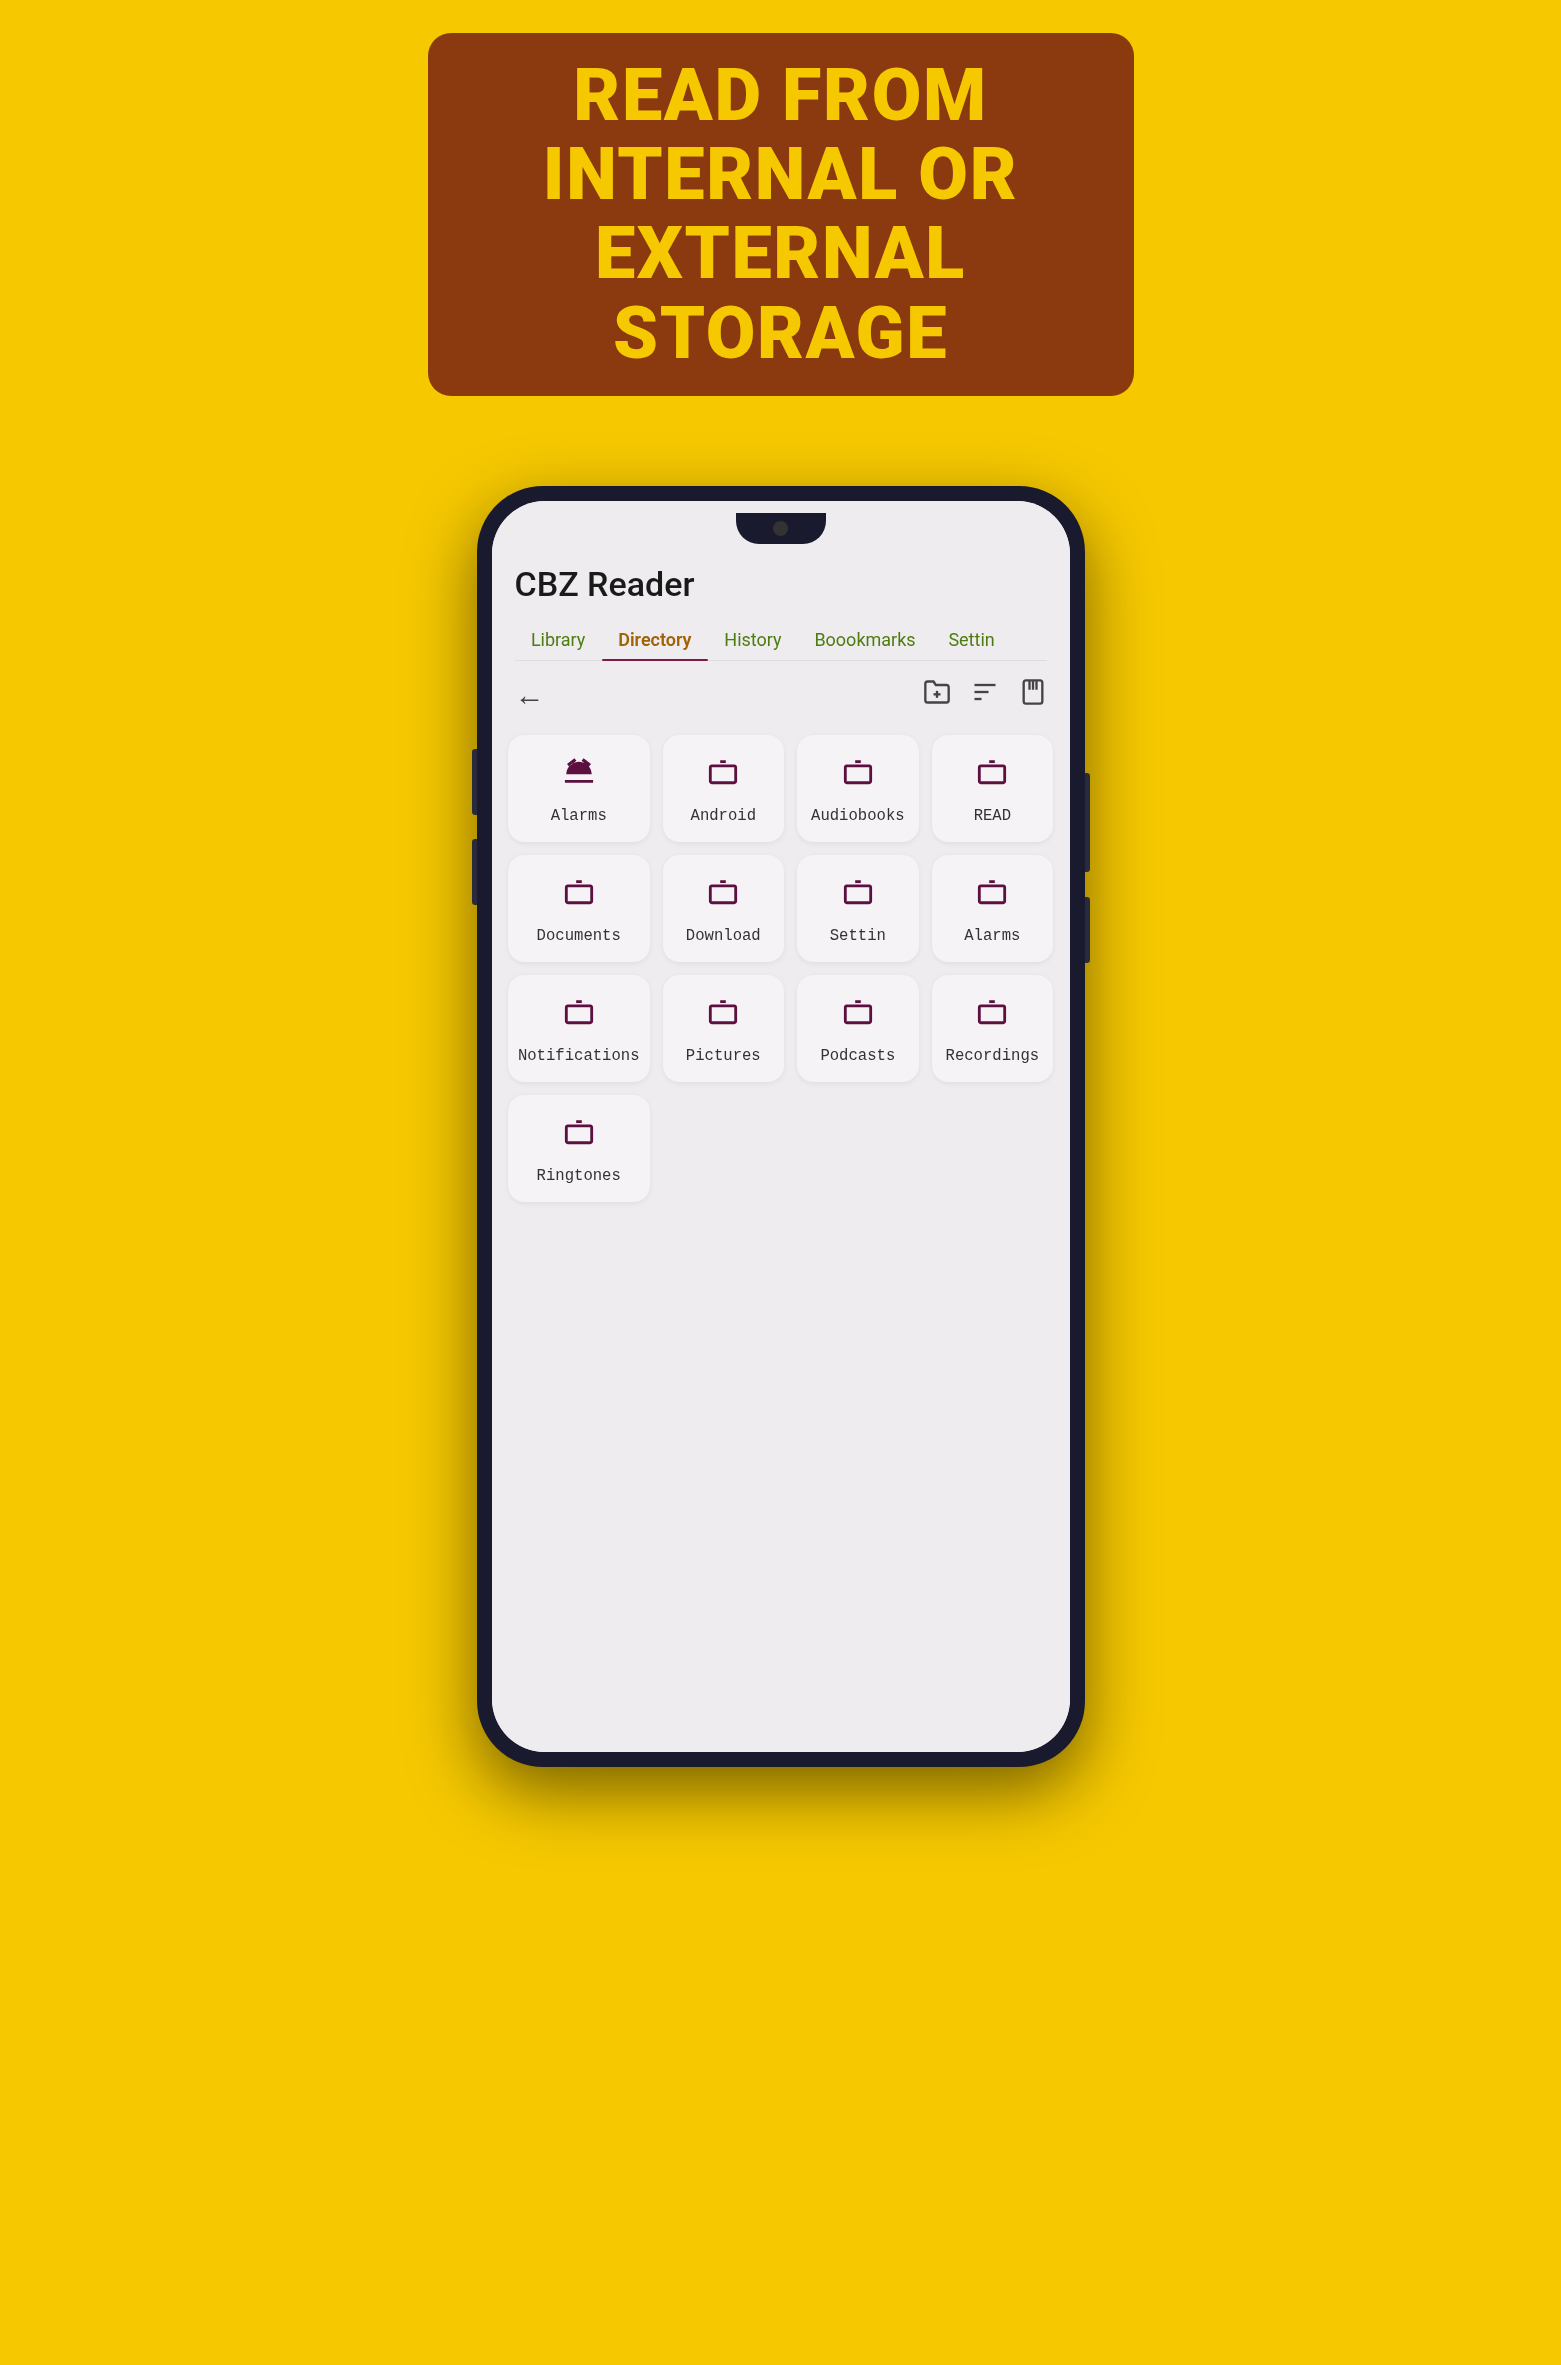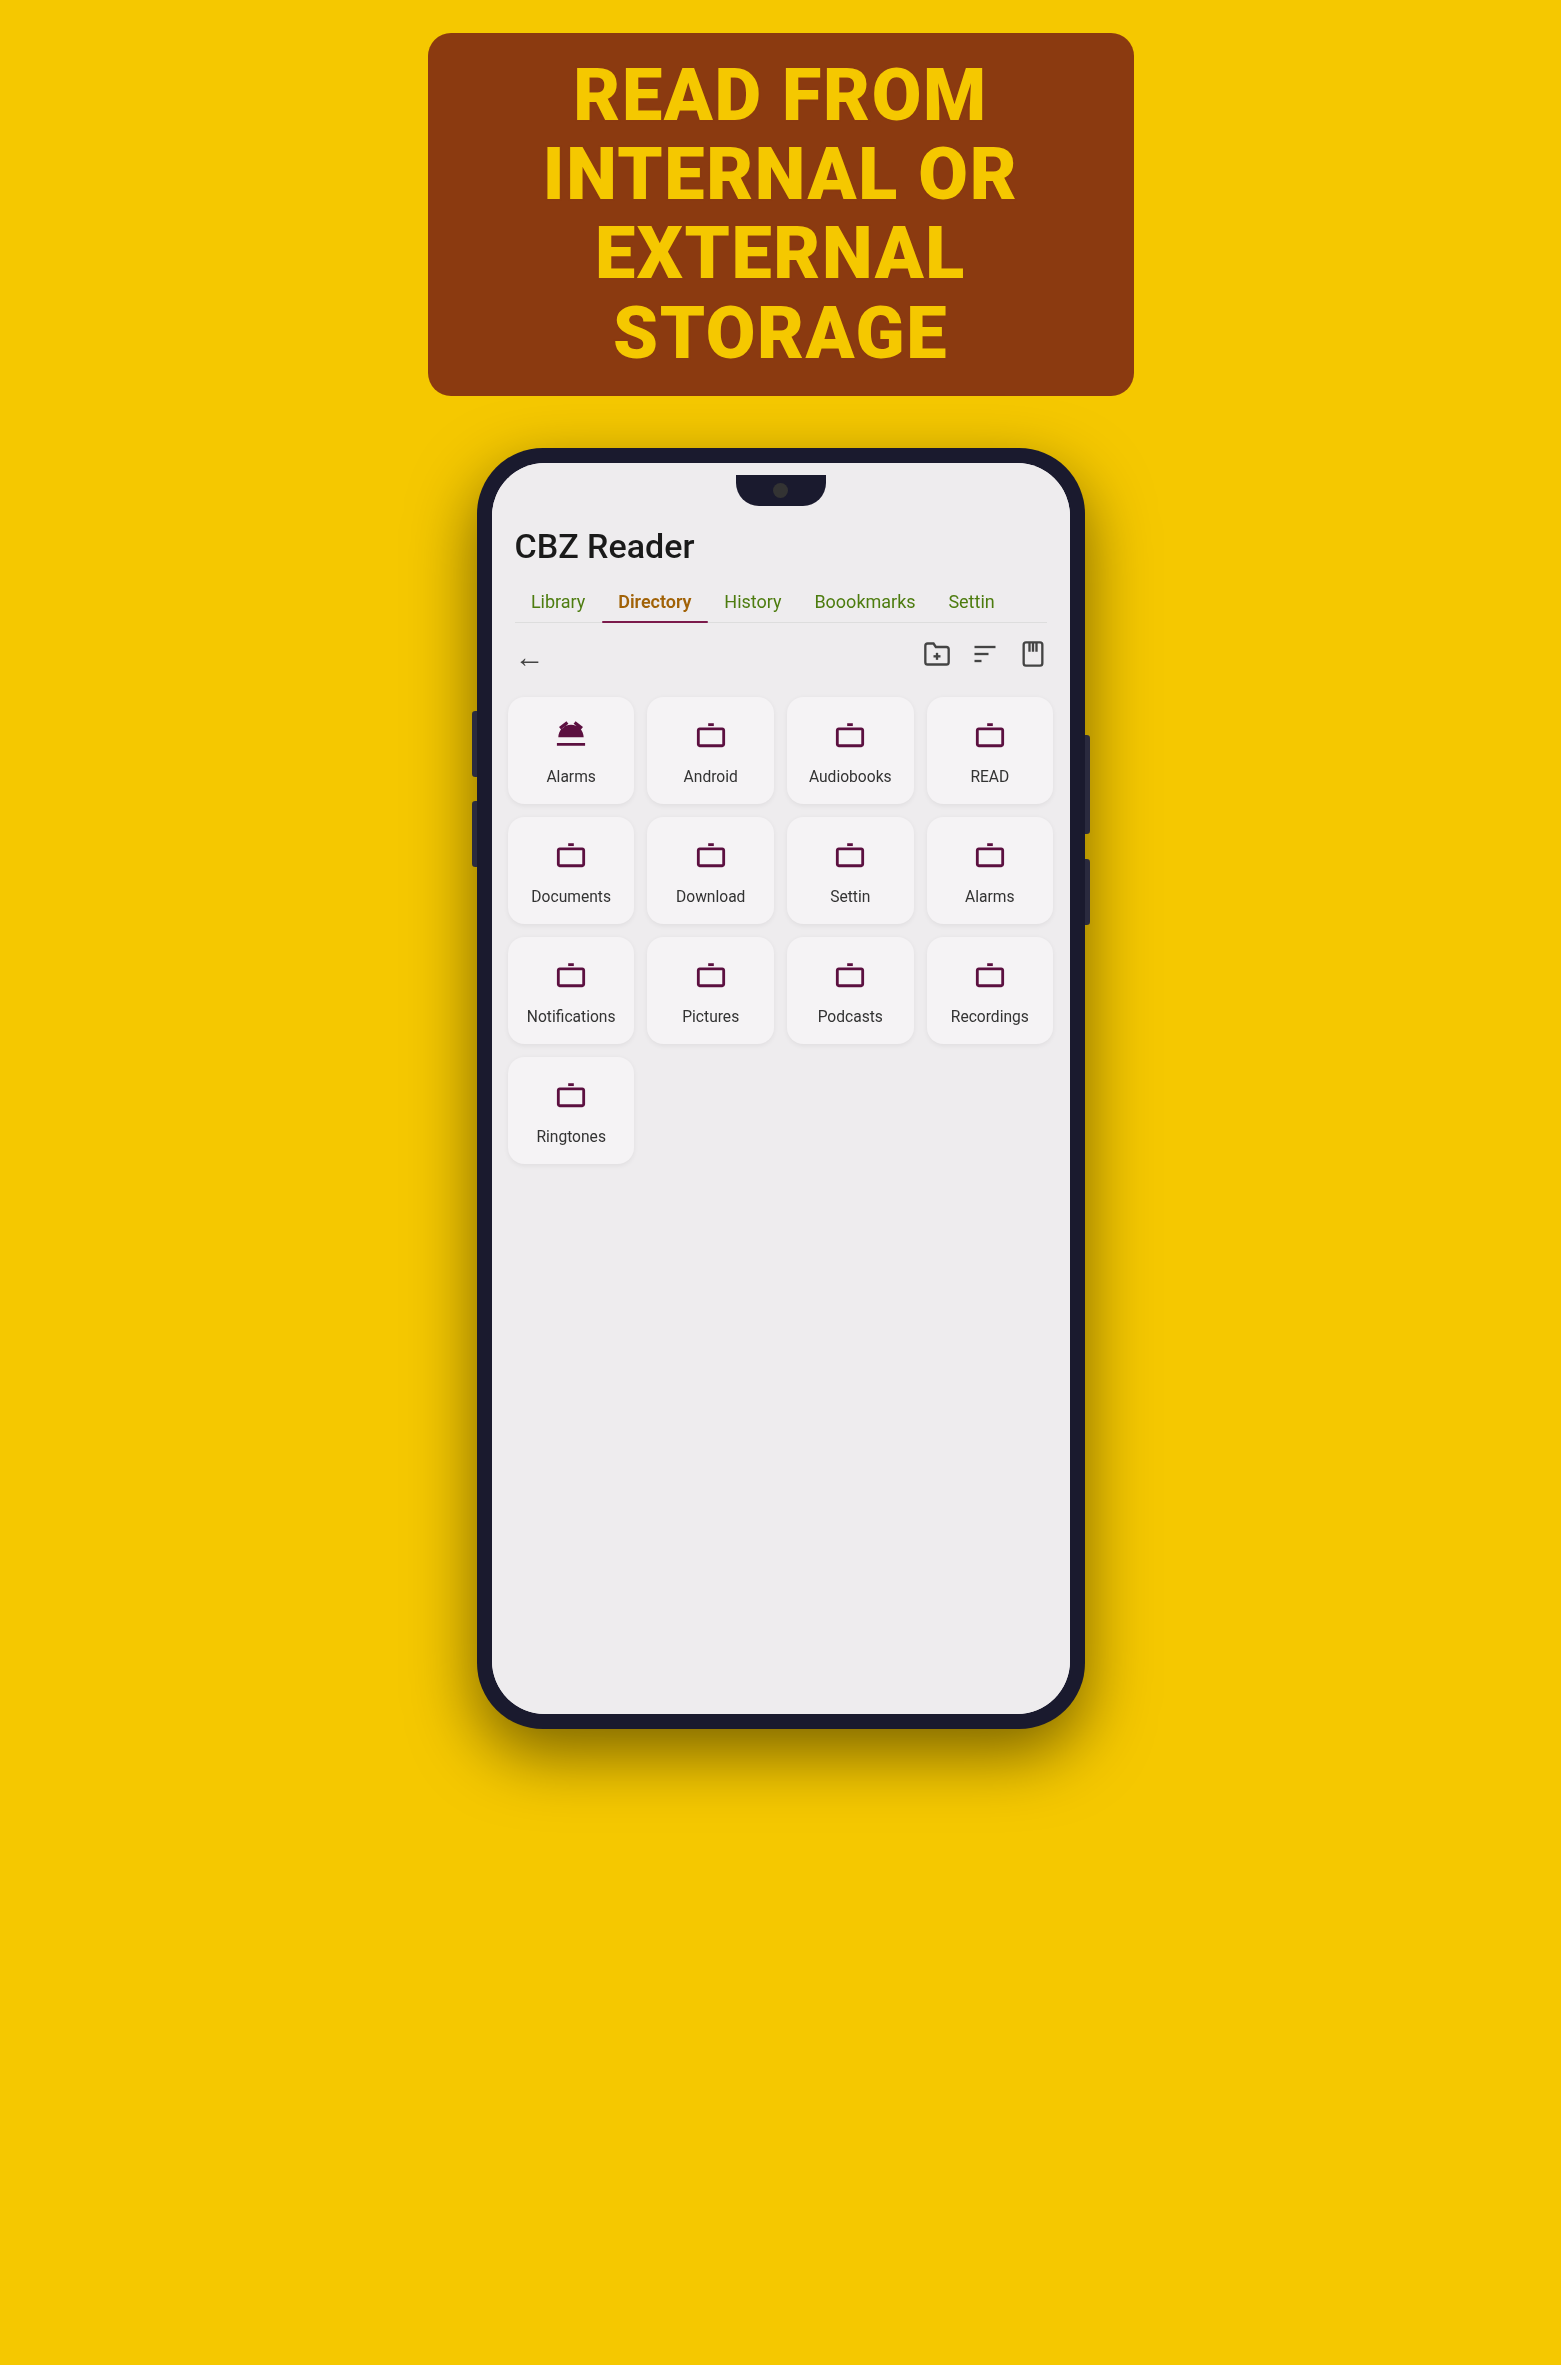--- a/index.html
+++ b/index.html
@@ -29,21 +29,21 @@
       font-weight: 900;
       color: #F5C800;
       line-height: 1.1;
       letter-spacing: 1.6px;
       text-transform: uppercase;
       -webkit-text-stroke: 3.3px #8B3A10;
       paint-order: stroke fill;
     }
 
     .phone-wrapper {
-      margin-top: 52px;
+      margin-top: 90px;
       position: relative;
       width: 608px;
       height: 979px;
     }
 
     .phone-outer {
       position: absolute;
       top: 0; left: 0;
       width: 608px;
       height: 1281px;
@@ -224,20 +224,21 @@
       background: #f5f3f5;
       border-radius: 16.4px;
       display: flex;
       flex-direction: column;
       align-items: center;
       justify-content: center;
       padding: 20px 10px 15px;
       cursor: pointer;
       box-shadow: 0 1.6px 5px rgba(0,0,0,0.06);
       min-height: 107px;
+      font-family: Liberation Mono, monospace;
     }
 
     .folder-icon {
       font-size: 33px;
       color: #5c1040;
       margin-bottom: 10px;
     }
 
     .folder-label {
       font-size: 15.6px;

